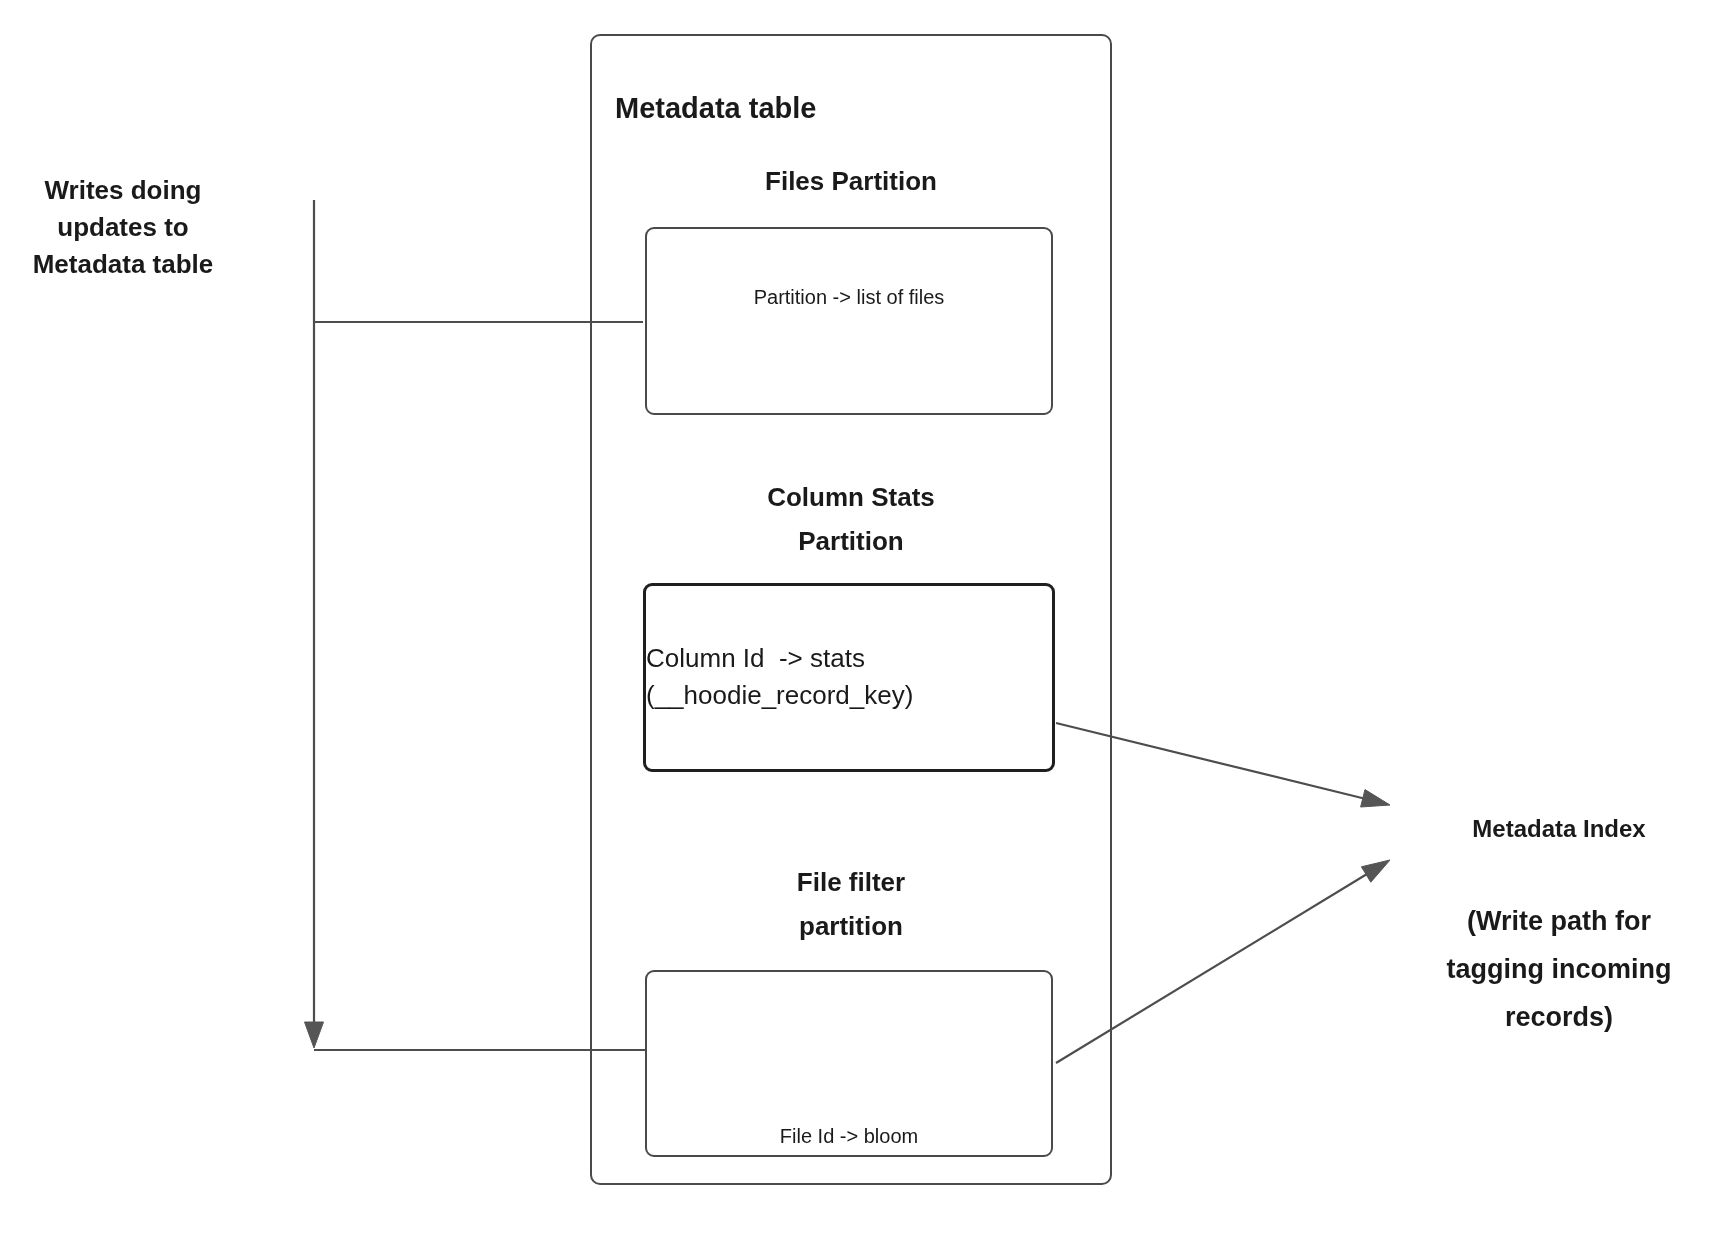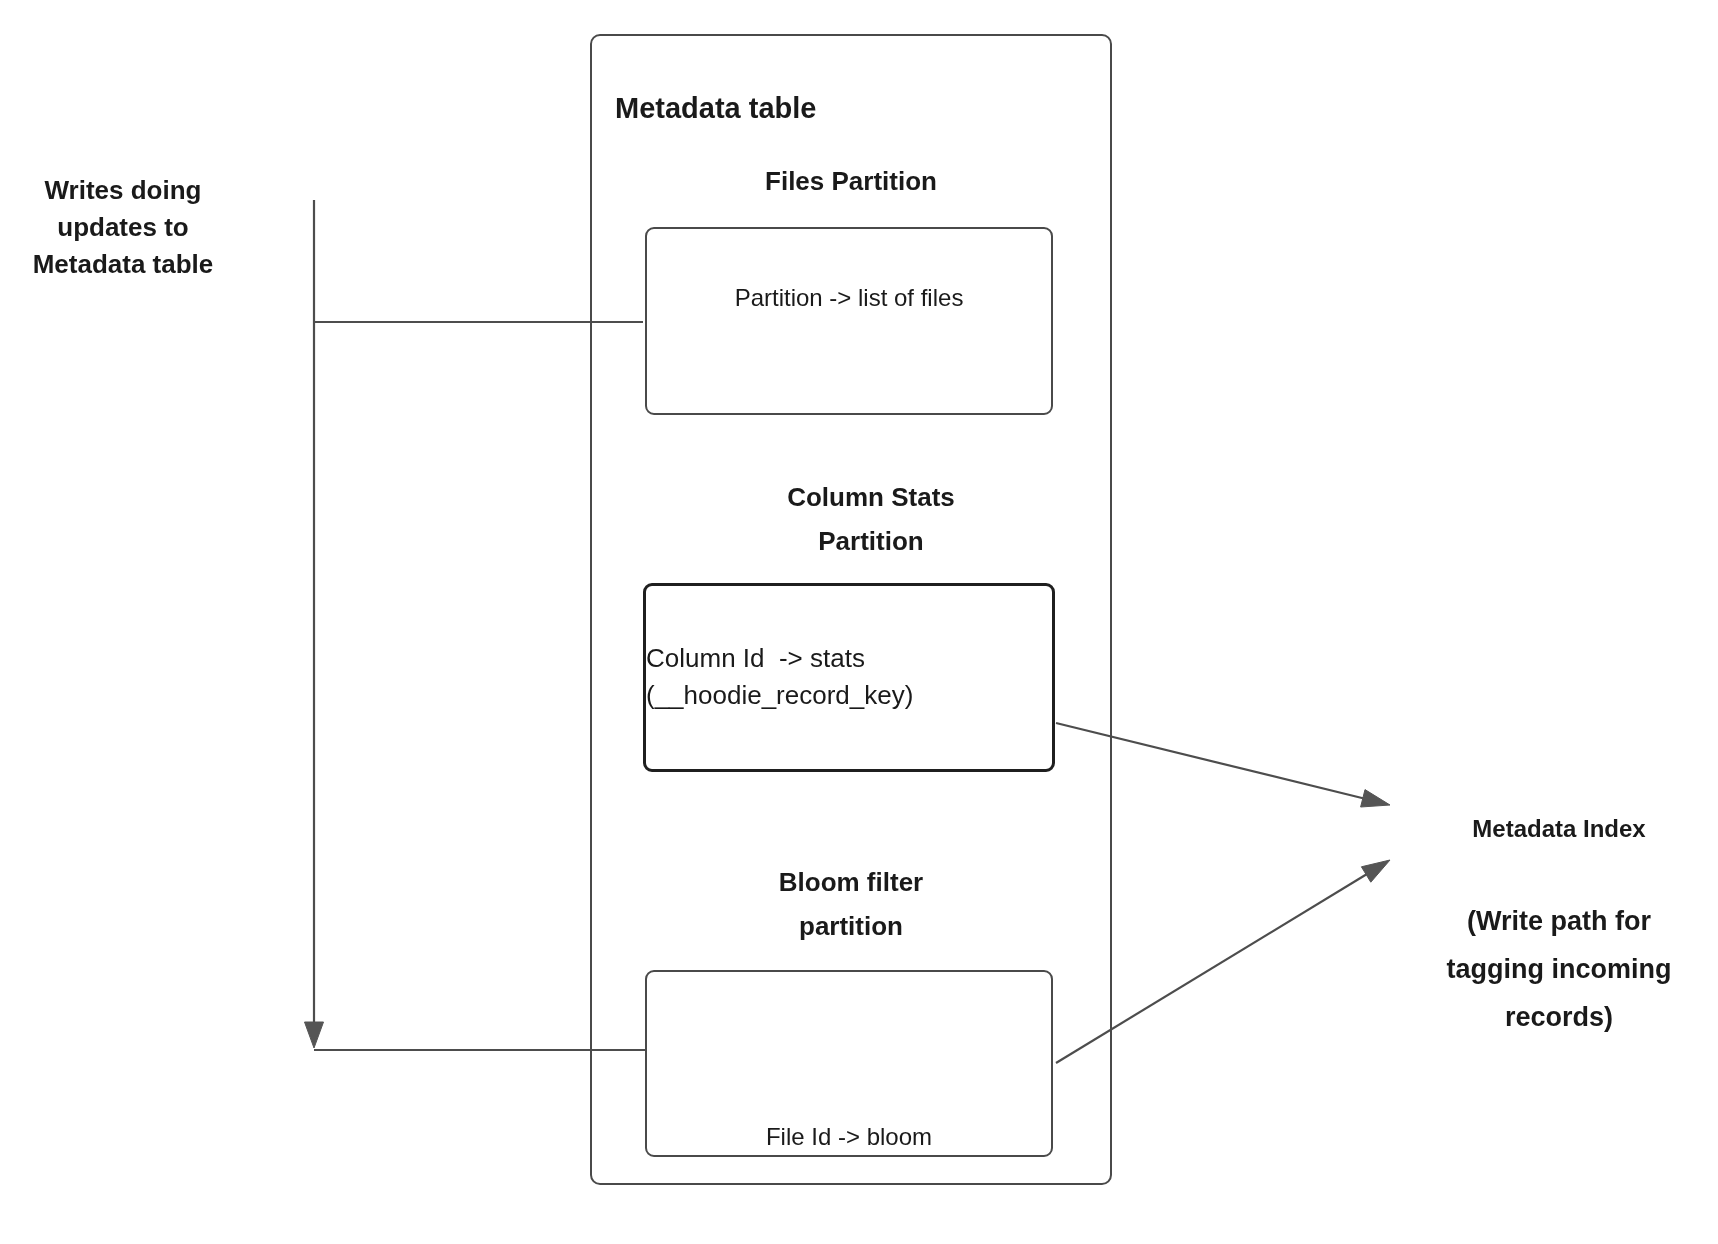--- a/index.html
+++ b/index.html
@@ -32,34 +32,34 @@
     left: 615px; top: 90px; width: 400px;
     font-size: 29px; font-weight: bold; line-height: 36px;
   }
 
   .section-heading {
     left: 590px; width: 522px;
     font-size: 26px; font-weight: bold; line-height: 44px;
     text-align: center;
   }
   .h-files  { top: 159px; }
-  .h-column { top: 475px; margin-left: 20px; }
+  .h-column { top: 475px; }
   .h-bloom  { top: 860px; }
 
   .inner-box {
     border: 2px solid #4a4a4a; border-radius: 9px;
     background: #ffffff;
   }
   .files-box  { left: 645px; top: 227px; width: 408px; height: 188px; }
   .column-box { left: 643px; top: 583px; width: 412px; height: 189px;
                 border: 3.5px solid #1f1f1f; }
   .bloom-box  { left: 645px; top: 970px; width: 408px; height: 187px;
                 display: flex; align-items: flex-end; justify-content: center; }
 
-  .box-text { font-size: 24px; line-height: 37px; }
+  .box-text { font-size: 20px; line-height: 37px; }
   .files-text  { position: absolute; left: 0; top: 50px; width: 100%; text-align: center; }
   .column-text { position: absolute; left: 0; top: 54px; width: 100%; text-align: left;
                  font-size: 26px; }
 
   
   .index-title {
     left: 1400px; top: 812px; width: 318px;
     font-size: 24px; font-weight: bold; line-height: 34px;
   }
   .index-caption {
@@ -104,21 +104,21 @@
   <div class="box-text files-text">Partition -&gt; list of files</div>
 </div>
 
 <div class="abs section-heading h-column pre">Column Stats
 Partition</div>
 <div class="abs inner-box column-box">
   <div class="box-text column-text prew">Column Id  -&gt; stats
 (__hoodie_record_key)</div>
 </div>
 
-<div class="abs section-heading h-bloom pre">Bloom filter
+<div class="abs section-heading h-bloom pre">File filter
 partition</div>
 <div class="abs inner-box bloom-box">
   <div class="box-text">File Id -&gt; bloom</div>
 </div>
 
 <div class="abs index-title center">Metadata Index</div>
 <div class="abs index-caption center pre">(Write path for
 tagging incoming
 records)</div>
 

